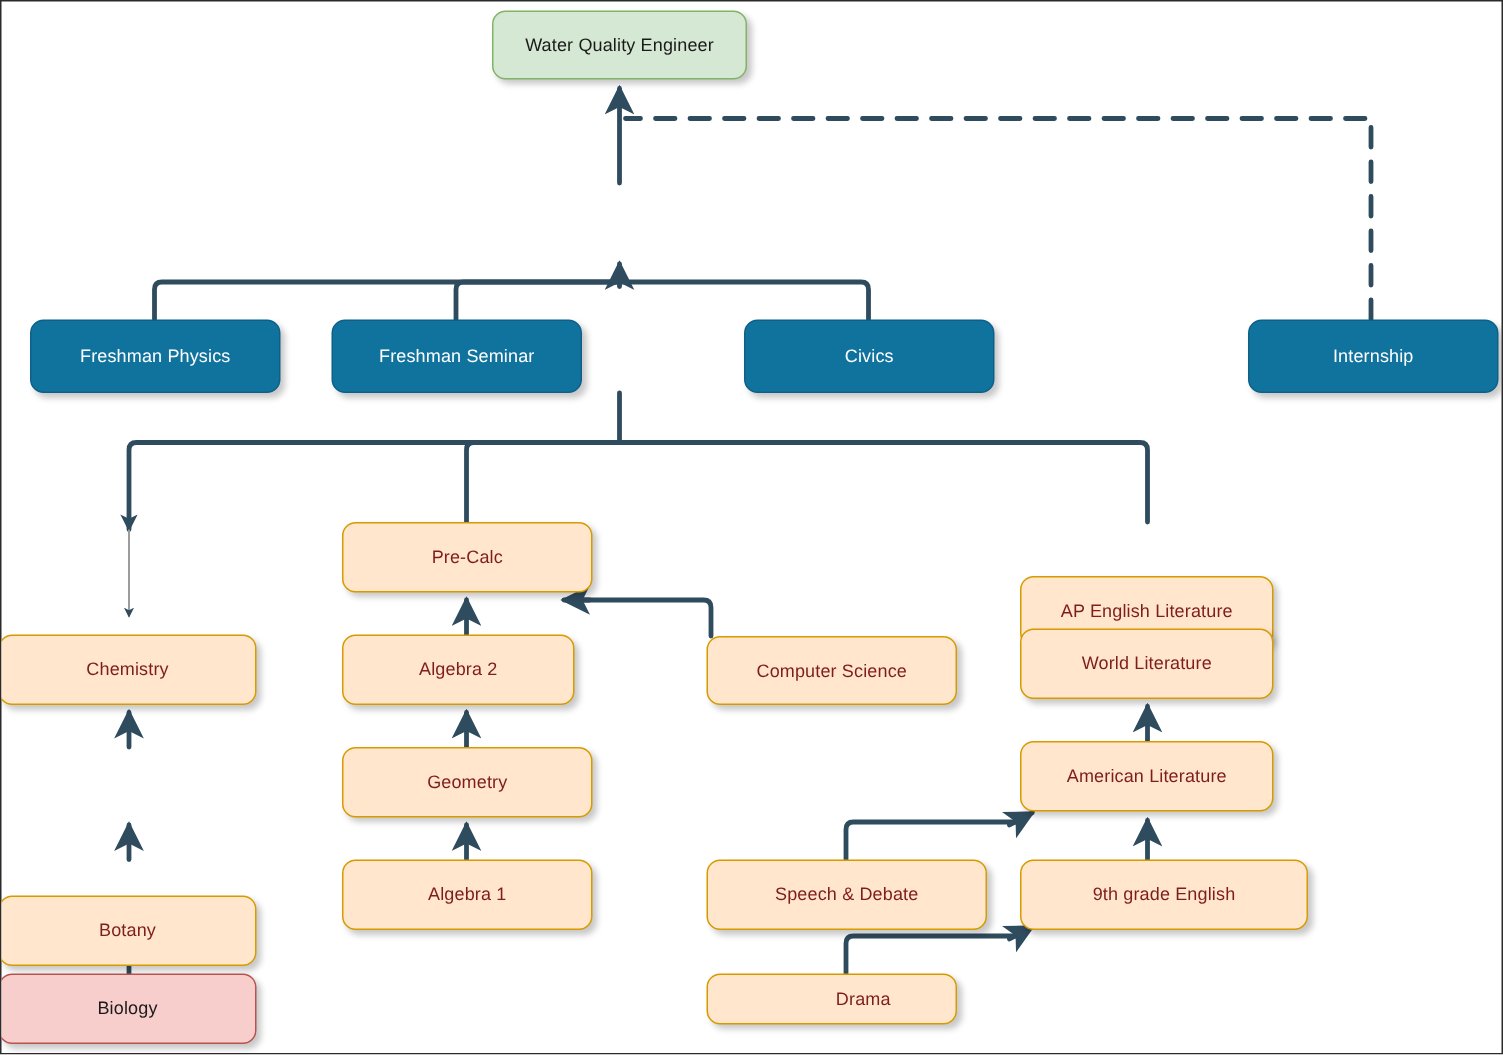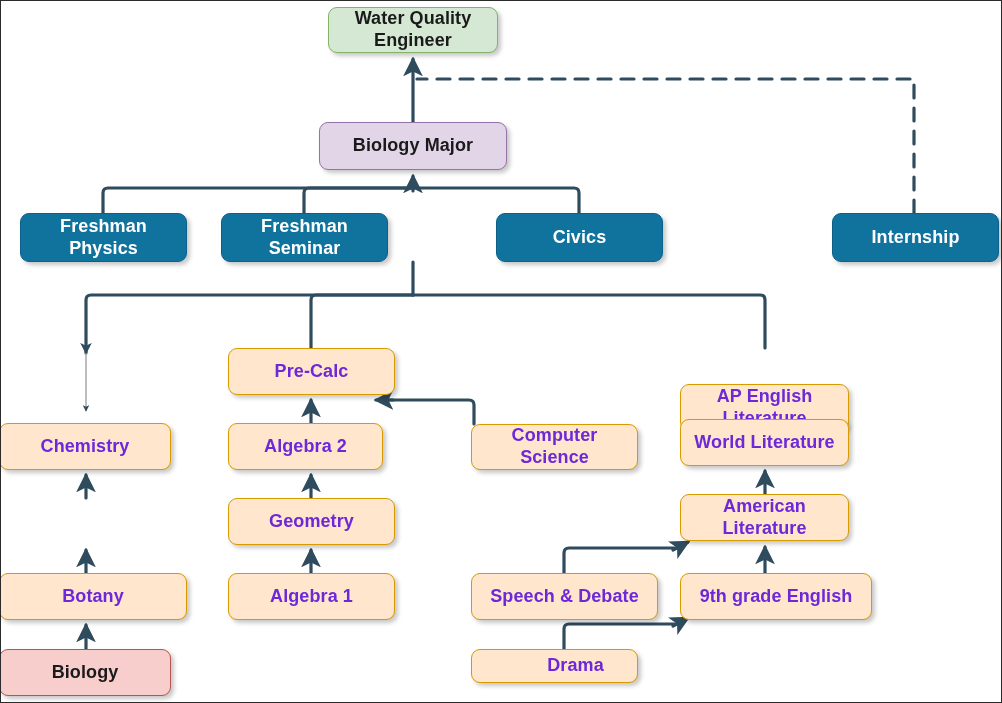--- a/index.html
+++ b/index.html
@@ -28,32 +28,32 @@
     pointer-events: none;
   }
   .node {
     position: absolute;
     box-sizing: border-box;
     border-radius: 9px;
     display: flex;
     align-items: center;
     justify-content: center;
     text-align: center;
-    font-size: 18px;
-    font-weight: bold;
+    font-size: 12px;
+    font-weight: normal;
     letter-spacing: 0.1px;
     line-height: 1.2;
     box-shadow: 3px 3px 4px rgba(0,0,0,0.22);
     z-index: 5;
     padding: 2px 6px;
   }
   .n-green  { background: #d5e8d4; border: 1.4px solid #82b366; color: #1a1a1a; }
   .n-purple { background: #e1d5e7; border: 1.4px solid #9673a6; color: #1a1a1a; }
   .n-blue   { background: #10739e; border: 1.4px solid #0e6088; color: #ffffff; }
-  .n-orange { background: #ffe6cc; border: 1.4px solid #d79b00; color: #6d28d9; }
+  .n-orange { background: #ffe6cc; border: 1.4px solid #d79b00; color: #7f1d1d; }
   .n-pink   { background: #f8cecc; border: 1.4px solid #b85450; color: #1a1a1a; }
 </style>
 </head>
 <body>
 
 <div id="canvas">
 
   <svg id="edges" viewBox="0 0 1002 703" width="1002" height="703" xmlns="http://www.w3.org/2000/svg">
     <defs>
       <marker id="ah" viewBox="0 0 12 12" refX="10.5" refY="6" markerWidth="6.2" markerHeight="6.2" orient="auto-start-reverse">
@@ -114,21 +114,20 @@
       <path d="M 672 625 L 687 617" marker-end="url(#ah)"></path>
     </g>
 
     <g fill="none" stroke="#9a9a9a" stroke-width="1.3">
       <path d="M 85 352 L 85 410" marker-end="url(#ah-thin)"></path>
     </g>
   </svg>
 
   <div class="node n-green" style="left:327px; top:6px;   width:170px; height:46px;">Water Quality Engineer</div>
 
-  <div class="node n-purple" style="left:318px; top:121px; width:188px; height:48px;">Biology Major</div>
 
   <div class="node n-blue" style="left:19px;  top:212px; width:167px; height:49px;">Freshman Physics</div>
 
   <div class="node n-blue" style="left:220px; top:212px; width:167px; height:49px;">Freshman Seminar</div>
 
   <div class="node n-blue" style="left:495px; top:212px; width:167px; height:49px;">Civics</div>
 
   <div class="node n-blue" style="left:831px; top:212px; width:167px; height:49px;">Internship</div>
 
   <div class="node n-orange" style="left:227px; top:347px; width:167px; height:47px;">Pre-Calc</div>
@@ -141,21 +140,21 @@
 
   <div class="node n-orange" style="left:470px; top:423px; width:167px; height:46px;">Computer Science</div>
 
   <div class="node n-orange" style="left:679px; top:418px; width:169px; height:47px;">World Literature</div>
 
 
   <div class="node n-orange" style="left:227px; top:497px; width:167px; height:47px;">Geometry</div>
 
   <div class="node n-orange" style="left:679px; top:493px; width:169px; height:47px;">American Literature</div>
 
-  <div class="node n-orange" style="left:-2px;  top:572px; width:188px; height:47px;">Botany</div>
+  <div class="node n-orange" style="left:-2px;  top:596px; width:172px; height:47px;">Botany</div>
 
   <div class="node n-orange" style="left:227px; top:572px; width:167px; height:47px;">Algebra 1</div>
 
   <div class="node n-orange" style="left:470px; top:572px; width:187px; height:47px;">Speech &amp; Debate</div>
 
   <div class="node n-orange" style="left:679px; top:572px; width:192px; height:47px;">9th grade English</div>
 
   <div class="node n-pink" style="left:-2px;  top:648px; width:172px; height:47px;">Biology</div>
 
   <div class="node n-orange" style="left:470px; top:648px; width:167px; height:34px;padding-left:48px;">Drama</div>

